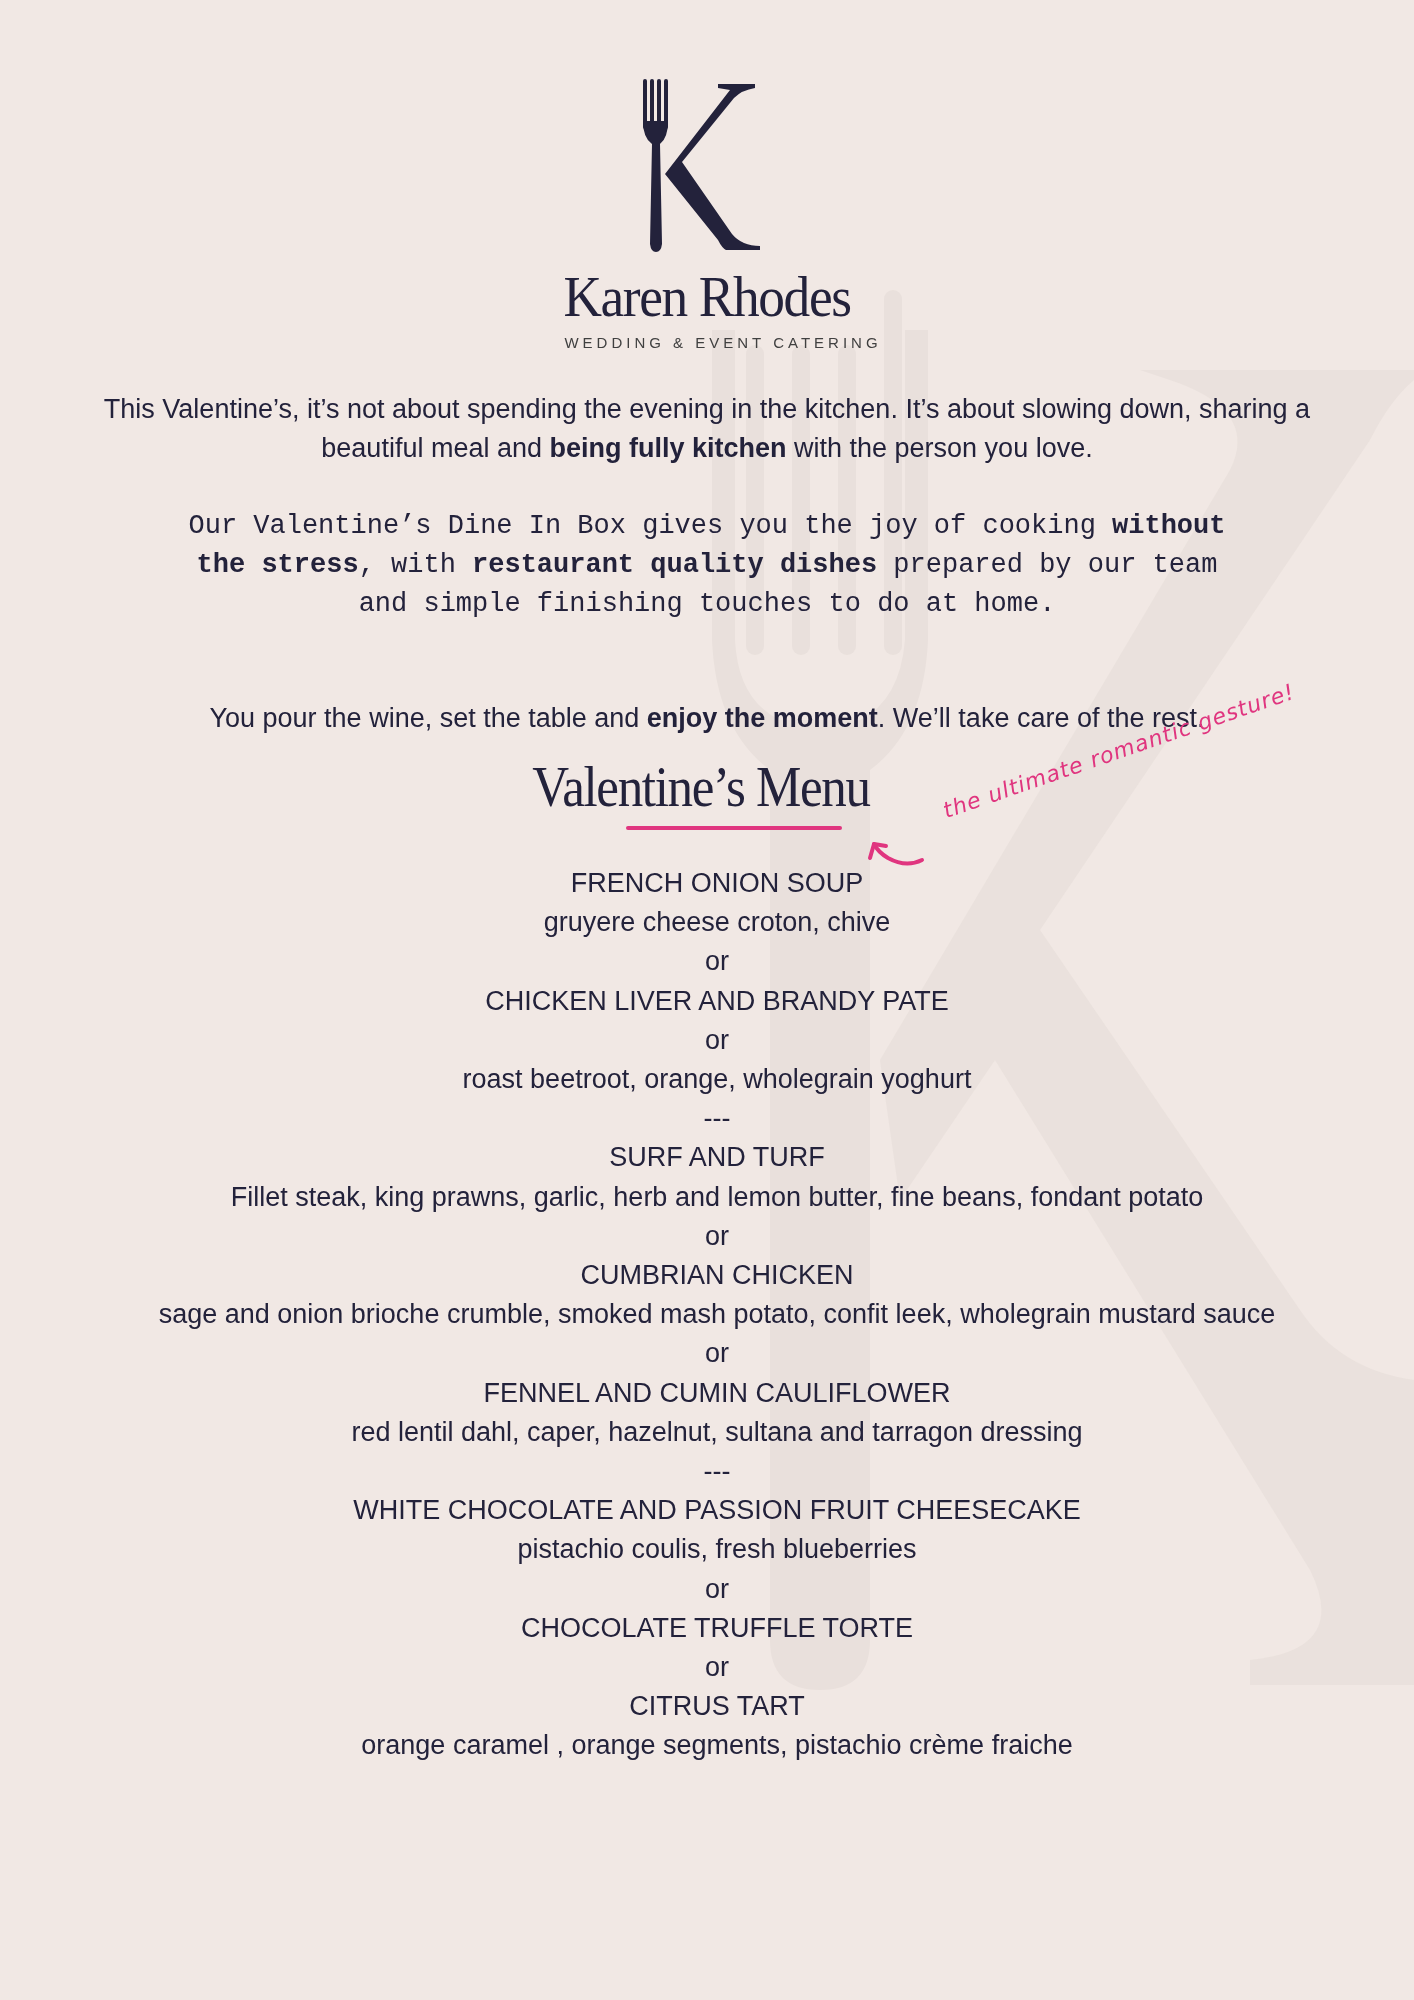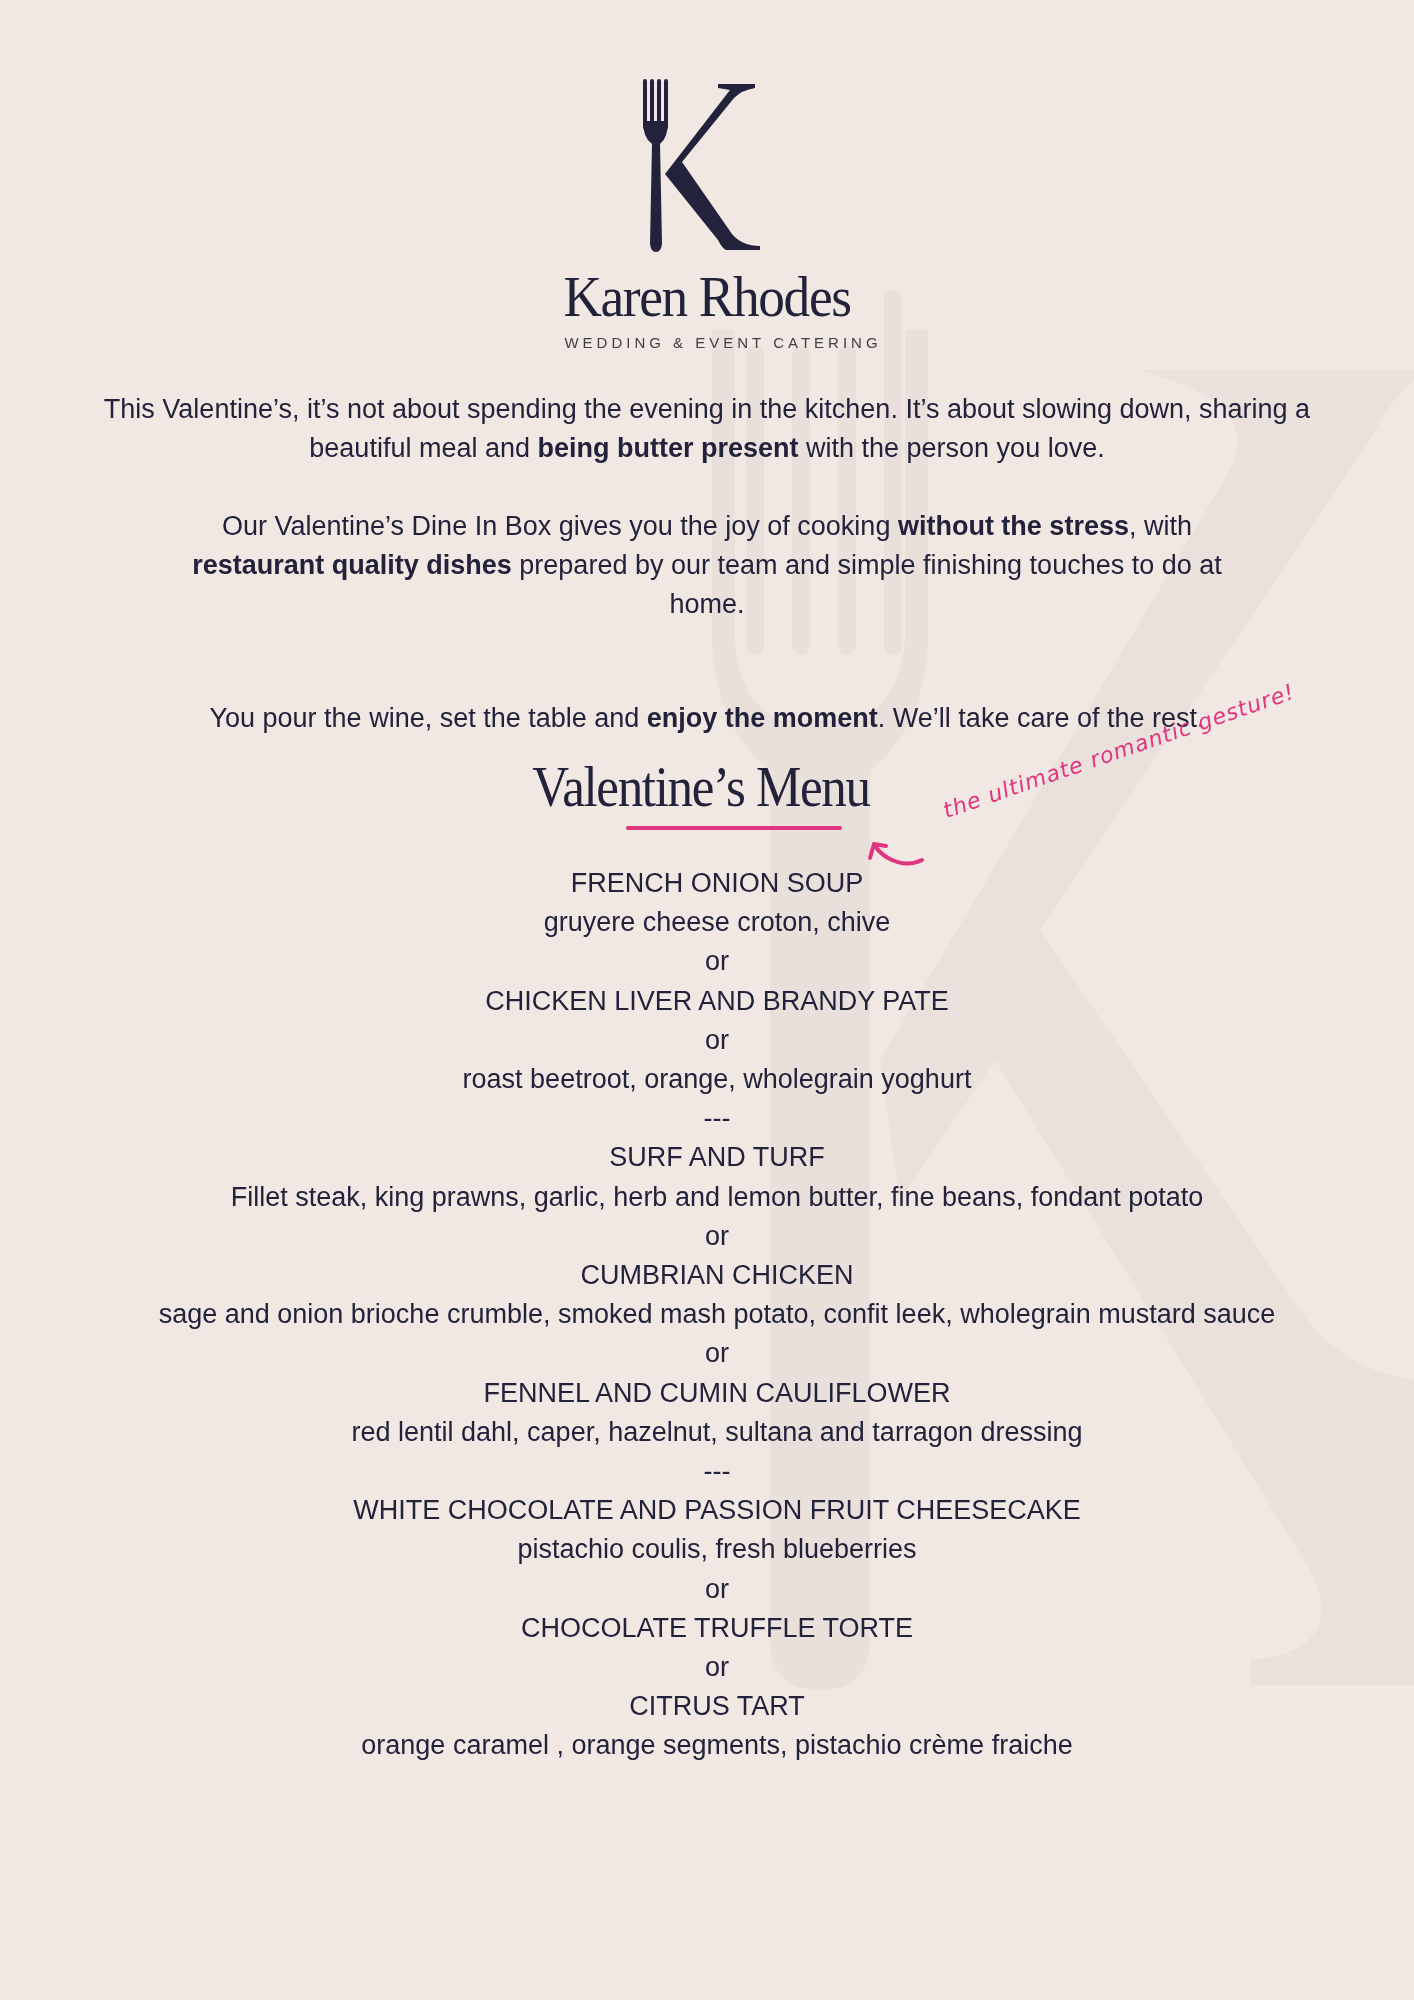--- a/index.html
+++ b/index.html
@@ -84,22 +84,22 @@
       <rect x="27" y="3" width="4" height="50" rx="2"></rect>
       <rect x="34" y="3" width="4" height="50" rx="2"></rect>
       <path d="M13 45 Q13 62 22 68 L20 168 Q21 176 26 176 Q31 176 32 168 L30 68 Q38 62 38 45 Z"></path>
       <path d="M35 98 L100 14 L88 12 L88 8 L125 8 L125 12 Q112 14 104 22 L52 86 L102 158 Q112 170 130 170 L130 174 L96 174 Q92 172 88 164 Z"></path>
     </g>
   </svg>
 
   <div class="brand-name">Karen Rhodes</div>
   <div class="brand-tag">WEDDING &amp; EVENT CATERING</div>
 
-  <div class="intro p1"><span>This Valentine’s, it’s not about spending the evening in the kitchen. It’s about slowing down, sharing a beautiful meal and </span><b>being butter present</b><span> with the person you love.</span></div>
-  <div class="intro p2" style="left:170px;width:1074px;"><span>Our Valentine’s Dine In Box gives you the joy of cooking </span><b>without the stress</b><span>, with </span><b>restaurant quality dishes</b><span> prepared by our team and simple finishing touches to do at home.</span></div>
+  <div class="intro p1"><span>This Valentine’s, it’s not about spending the evening in the kitchen. It’s about slowing down, sharing a beautiful meal and </span><b>being fully kitchen</b><span> with the person you love.</span></div>
+  <div class="intro p2" style="left:170px;width:1074px;font-family:Liberation Mono, monospace;"><span>Our Valentine’s Dine In Box gives you the joy of cooking </span><b>without the stress</b><span>, with </span><b>restaurant quality dishes</b><span> prepared by our team and simple finishing touches to do at home.</span></div>
   <div class="intro p3"><span>You pour the wine, set the table and </span><b>enjoy the moment</b><span>. We’ll take care of the rest.</span></div>
 
   <div class="menu-title">Valentine’s Menu</div>
   <div class="menu-underline"></div>
 
   <svg class="arrow" viewBox="0 0 60 34">
     <path d="M56 22 Q40 30 22 20 Q12 14 8 6" fill="none" stroke="#e0357f" stroke-width="4" stroke-linecap="round"></path>
     <path d="M8 6 L4 20 M8 6 L20 8" fill="none" stroke="#e0357f" stroke-width="4" stroke-linecap="round"></path>
   </svg>
   <div class="annotation">the ultimate romantic gesture!</div>

